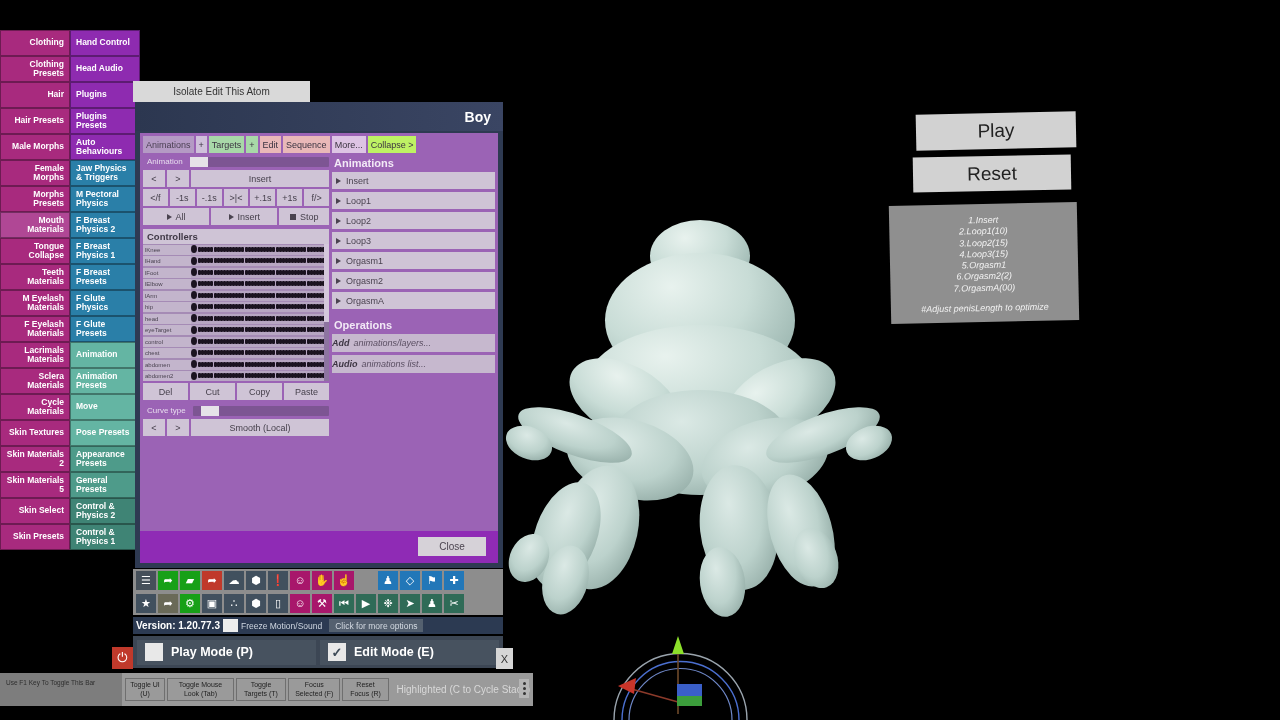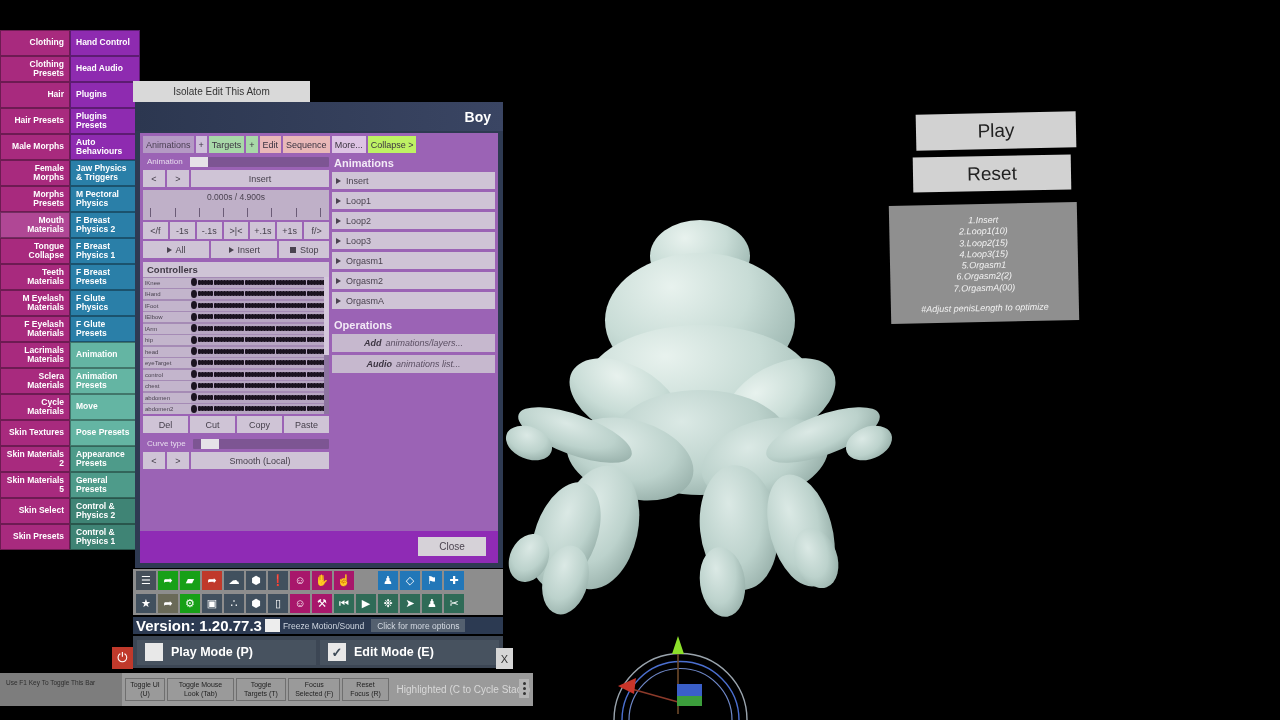--- a/index.html
+++ b/index.html
@@ -94,21 +94,21 @@
   .hint { color:#efe6f4; font-size:9px; text-align:center; padding:26px 12px; line-height:1.5; }
 
   .sec-head { color:#f2e9f6; font-size:11px; font-weight:bold; padding:2px 2px 3px 2px; }
   .alist-item {
     background:#cfc4d6; height:17px; margin-bottom:3px; font-size:9px;
     color:#4a4350; display:flex; align-items:center; padding-left:4px; gap:5px;
   }
   .tri { width:0;height:0;border-left:5px solid #4a4350;border-top:3.5px solid transparent;border-bottom:3.5px solid transparent; }
   .op-item {
     background:#c6b8ce; height:18px; margin-bottom:3px; font-size:9px;
-    color:#5a4e62; display:flex; align-items:center; justify-content:center; font-style:italic;
+    color:#5a4e62; display:flex; align-items:center; justify-content:flex-start; font-style:italic;
   }
   .op-item b { font-style:italic; margin-right:4px; color:#3c3442; }
   #closebar { position:absolute; left:0; bottom:0; width:100%; height:32px; background:#8f2bb5; }
   #closebtn {
     position:absolute; right:12px; top:6px; width:68px; height:19px; background:#d6d2d8;
     font-size:10px; color:#4c4550; display:flex; align-items:center; justify-content:center;
   }
 
   
   #play-btn, #reset-btn {
@@ -134,21 +134,21 @@
   }
   .ib-gray {background:#46505a;} .ib-green{background:#17a017;} .ib-dgreen{background:#2f6b57;}
   .ib-red {background:#c0392b;} .ib-mag {background:#a8176b;} .ib-blue {background:#2277b8;}
   .ib-slate{background:#41505e;} .ib-tan {background:#6a6a58;} .ib-spacer{width:20px;background:none;}
 
   
   #versionbar {
     position:absolute; left:133px; top:617px; width:370px; height:17px;
     background:#2c3a52; display:flex; align-items:center; gap:3px; padding:0 3px;
   }
-  #version-text { color:#fff; font-size:15px; font-weight:bold; }
+  #version-text { color:#fff; font-size:10px; font-weight:bold; }
   #freeze-chk { width:15px; height:13px; background:#ededed; }
   #freeze-lbl { color:#cfd6e0; font-size:8.5px; }
   #more-opts {
     margin-left:4px; background:#54606f; color:#d4dae2; font-size:8.5px;
     height:13px; padding:0 6px; display:flex; align-items:center;
   }
   #modebar {
     position:absolute; left:133px; top:636px; width:370px; height:32px;
     background:#3c4654; display:flex; align-items:center; gap:4px; padding:0 4px;
   }
@@ -332,33 +332,20 @@
       <div style="display:flex;align-items:center;gap:3px;">
         <span class="lbl-sm">Animation</span>
         <div class="slider-track" style="flex:1;">
           <div class="slider-knob"></div>
         </div>
       </div>
       <div class="row">
         <div class="btn sq">&lt;</div>
         <div class="btn sq">&gt;</div>
         <div class="btn wide">Insert</div>
-      </div>
-      <div class="timebar">
-        <div class="tlabel">0.000s / 4.900s</div>
-        <div class="ticks">
-          <i style="left:4%"></i>
-            <i style="left:17%"></i>
-            <i style="left:30%"></i>
-            <i style="left:43%"></i>
-          <i style="left:56%"></i>
-            <i style="left:69%"></i>
-            <i style="left:82%"></i>
-            <i style="left:95%"></i>
-        </div>
       </div>
       <div class="row">
           <div class="btn">&lt;/f</div>
           <div class="btn">-1s</div>
           <div class="btn">-.1s</div>
           <div class="btn">&gt;|&lt;</div>
           <div class="btn">+.1s</div>
           <div class="btn">+1s</div>
           <div class="btn">f/&gt;</div>
         </div>

